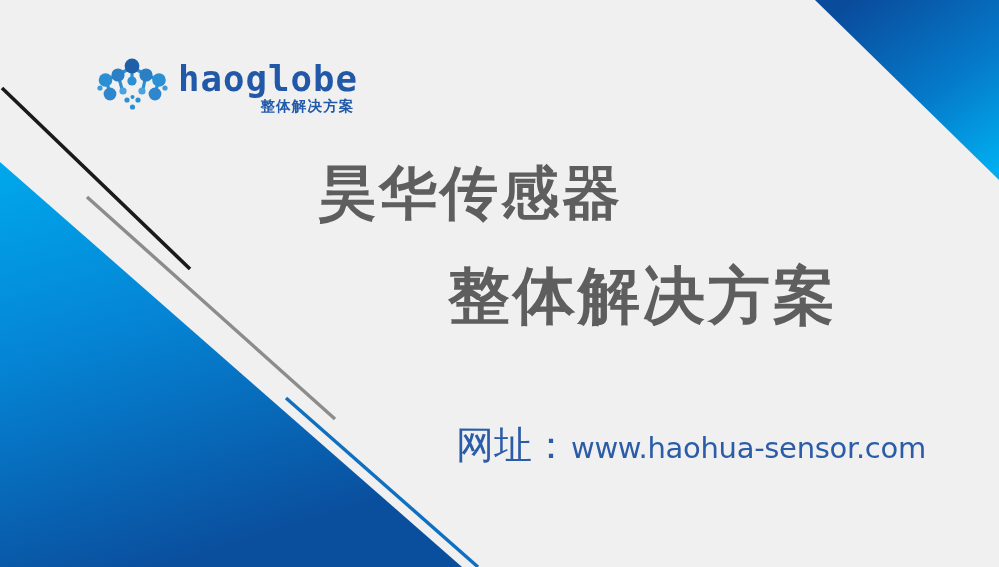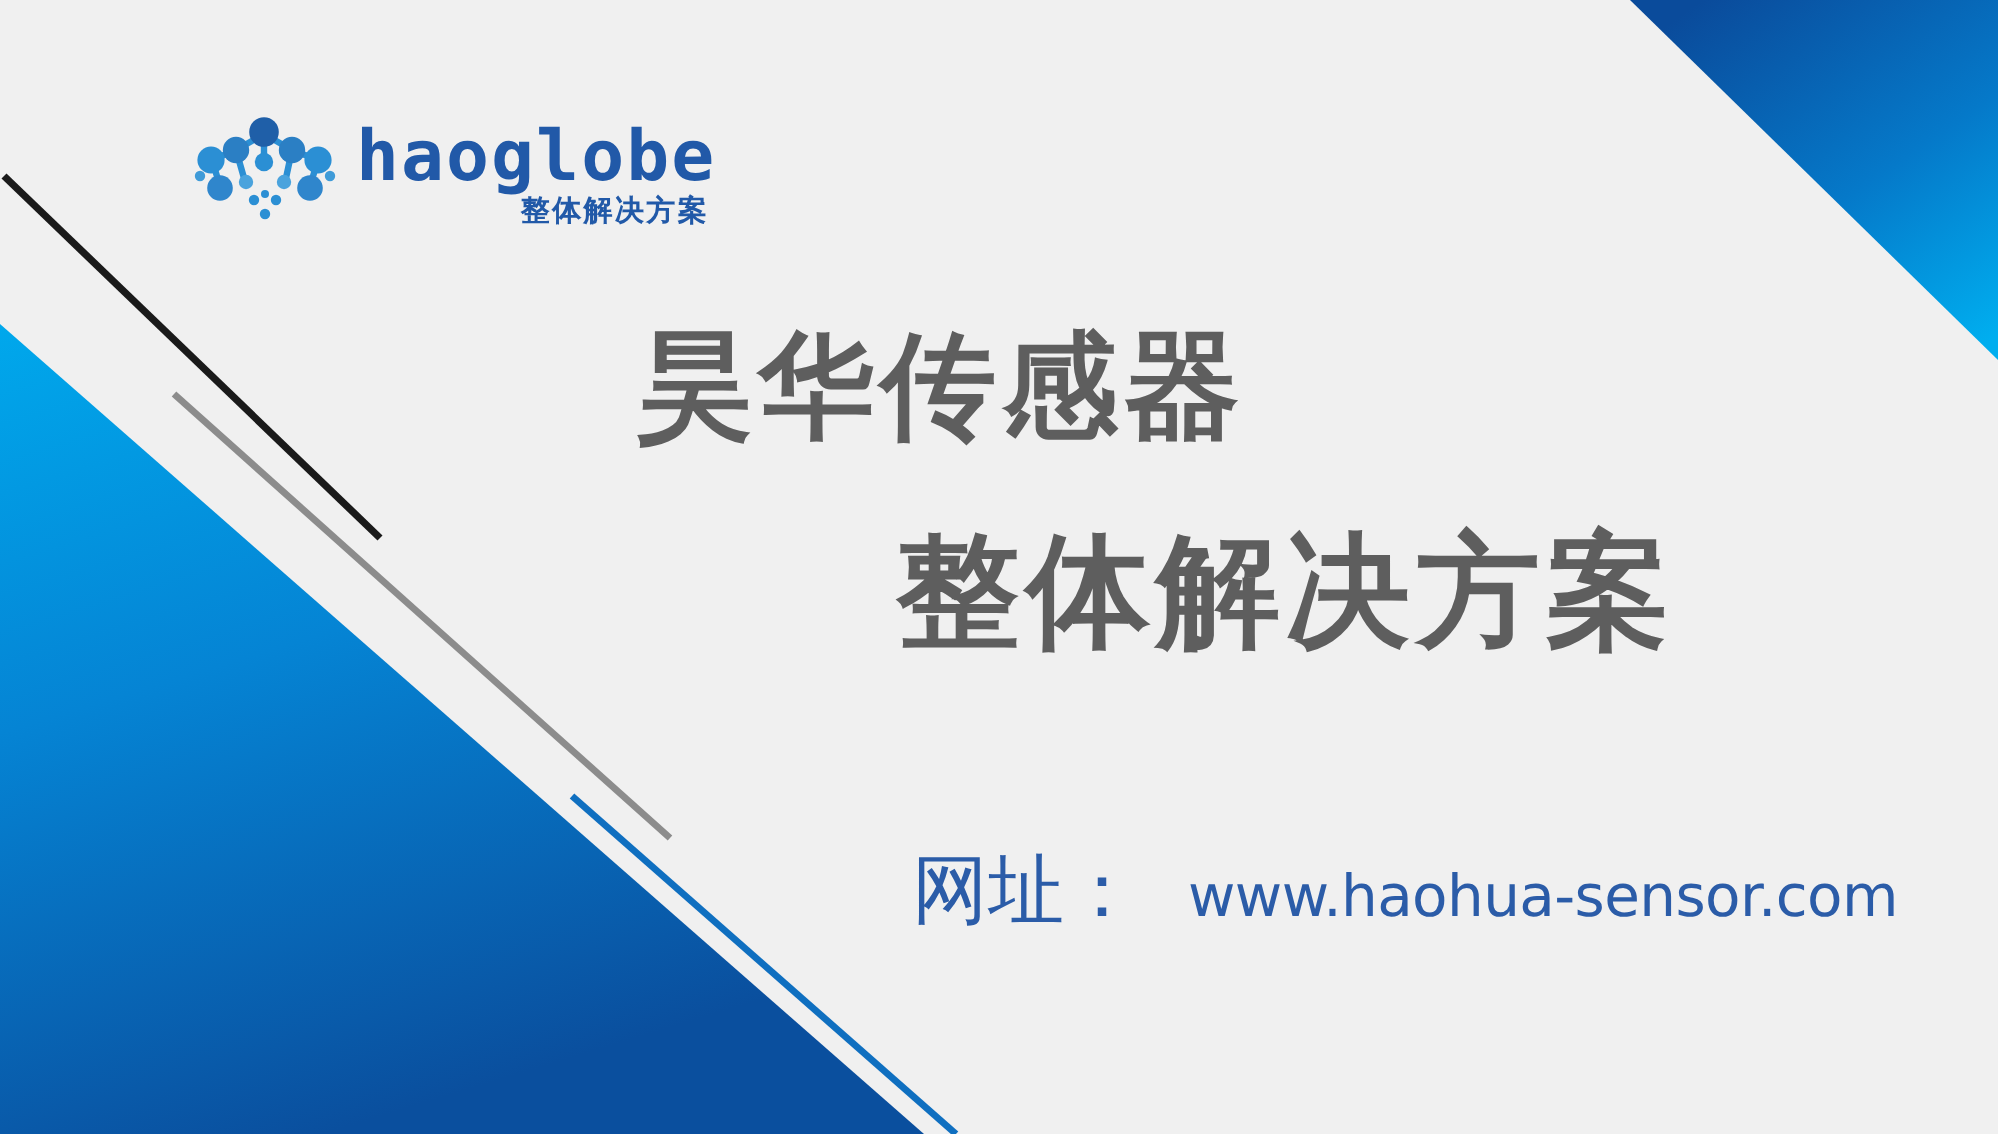--- a/index.html
+++ b/index.html
@@ -108,21 +108,21 @@
     font-family: "DejaVu Sans", sans-serif;
     font-size: 38px;
     font-weight: 400;
     letter-spacing: 0px;
   }
   .site-url {
     font-family: "DejaVu Sans", sans-serif;
     font-size: 29px;
     font-weight: 400;
     letter-spacing: -0.3px;
-    margin-left: 24px;
+    margin-left: 1px;
   }
 </style>
 </head>
 <body>
 
 <div id="slide">
 
   <svg class="bg-layer" viewBox="0 0 999 567" preserveAspectRatio="none" xmlns="http://www.w3.org/2000/svg">
     <defs>
       <linearGradient id="gradLeft" x1="0" y1="0" x2="0.35" y2="1">

